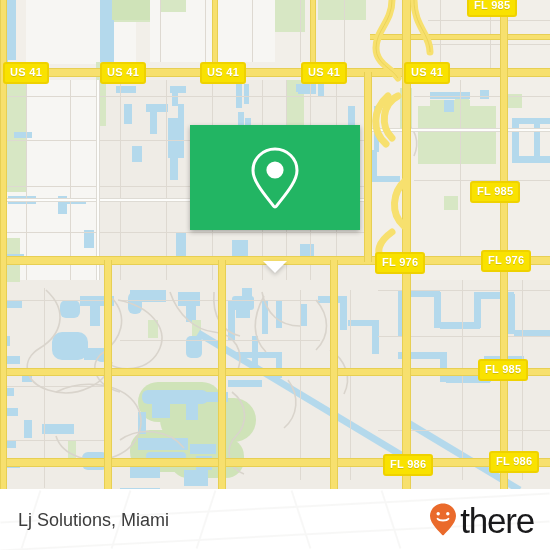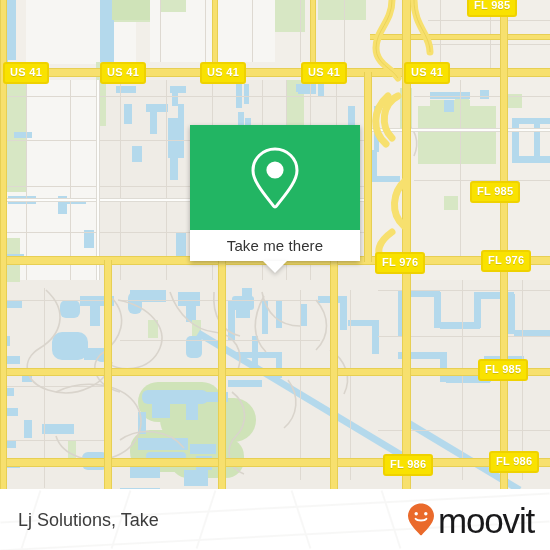--- a/index.html
+++ b/index.html
@@ -422,42 +422,41 @@
       </div>
 
 
     <div id="card">
       <div id="card-head">
         <svg width="52" height="64" viewBox="0 0 52 64">
           <path d="M26 3 C13.8 3 4 12.6 4 24.4 C4 36 17 50 24.6 60.2 C25.3 61.1 26.7 61.1 27.4 60.2 C35 50 48 36 48 24.4 C48 12.6 38.2 3 26 3 Z" fill="none" stroke="#ffffff" stroke-width="3"></path>
           <circle cx="26" cy="24" r="8.6" fill="#ffffff"></circle>
         </svg>
       </div>
-      <div id="card-foot">Take me there</div>
       <div id="card-tail"></div>
     </div>
   </div>
 
   <div id="footer">
     <div id="footer-ghost">
       <div class="gl" style="left:30px;top:0;width:2px;height:61px;transform:rotate(18deg);"></div>
       <div class="gl" style="left:120px;top:0;width:2px;height:61px;transform:rotate(18deg);"></div>
       <div class="gl" style="left:205px;top:0;width:2px;height:61px;transform:rotate(18deg);"></div>
       <div class="gl" style="left:300px;top:0;width:2px;height:61px;transform:rotate(-18deg);"></div>
       <div class="gl" style="left:390px;top:0;width:2px;height:61px;transform:rotate(-18deg);"></div>
       <div class="gl" style="left:0;top:18px;width:550px;height:2px;transform:rotate(-3deg);"></div>
       <div class="gl" style="left:0;top:46px;width:550px;height:2px;transform:rotate(-3deg);"></div>
     </div>
 
-    <div id="footer-title">Lj Solutions, Take</div>
+    <div id="footer-title">Lj Solutions, Miami</div>
 
     <div id="brand">
       <svg width="30" height="34" viewBox="0 0 30 34">
         <path d="M15 1 C7.8 1 2 6.7 2 13.6 C2 21.4 12.4 30.2 14.2 32.4 C14.6 32.9 15.4 32.9 15.8 32.4 C17.6 30.2 28 21.4 28 13.6 C28 6.7 22.2 1 15 1 Z" fill="#ea6a2b"></path>
         <circle cx="10.2" cy="11.2" r="1.7" fill="#ffffff"></circle>
         <circle cx="19.8" cy="11.2" r="1.7" fill="#ffffff"></circle>
         <path d="M9.6 16.2 C11.4 18.6 18.6 18.6 20.4 16.2" fill="none" stroke="#ffffff" stroke-width="1.9" stroke-linecap="round"></path>
       </svg>
-      <span id="brand-word">moovit</span>
+      <span id="brand-word">there</span>
     </div>
   </div>
 
 </div>
 
 </body></html>

